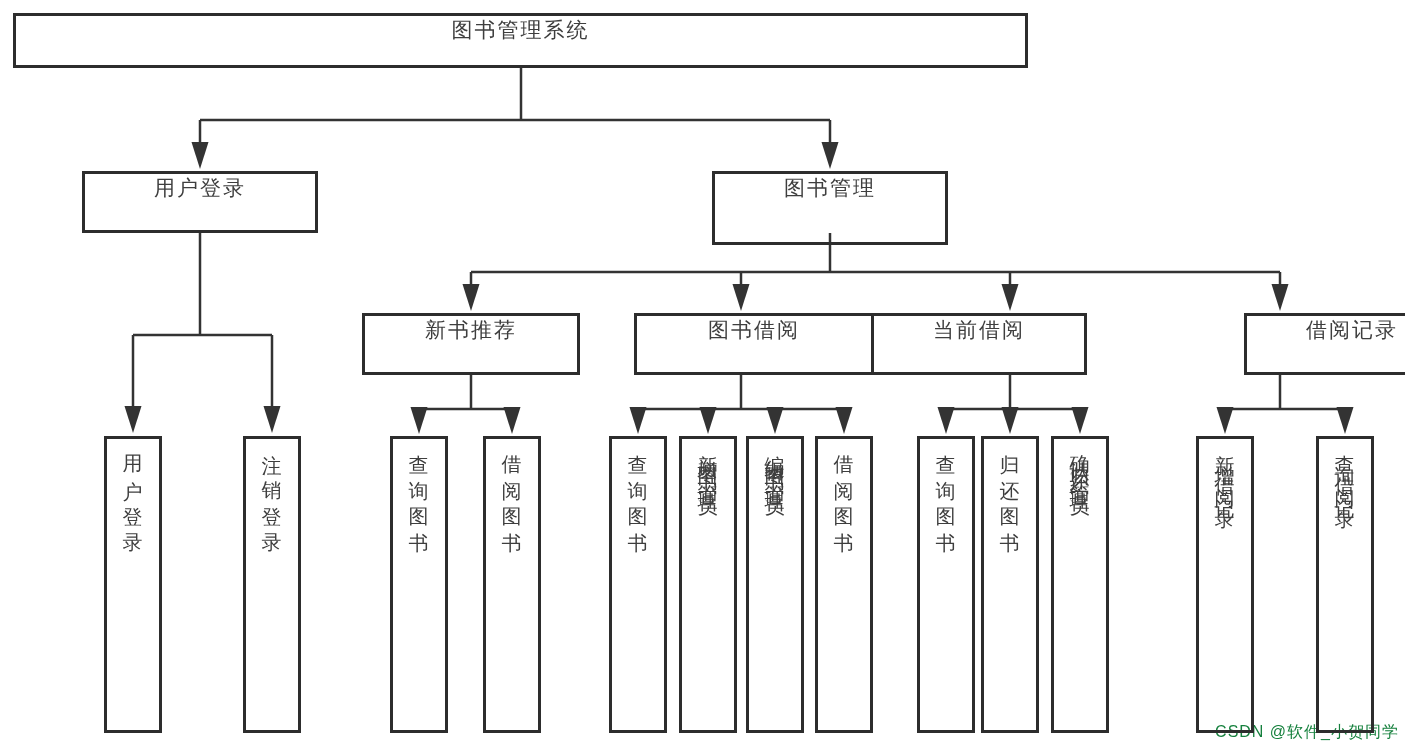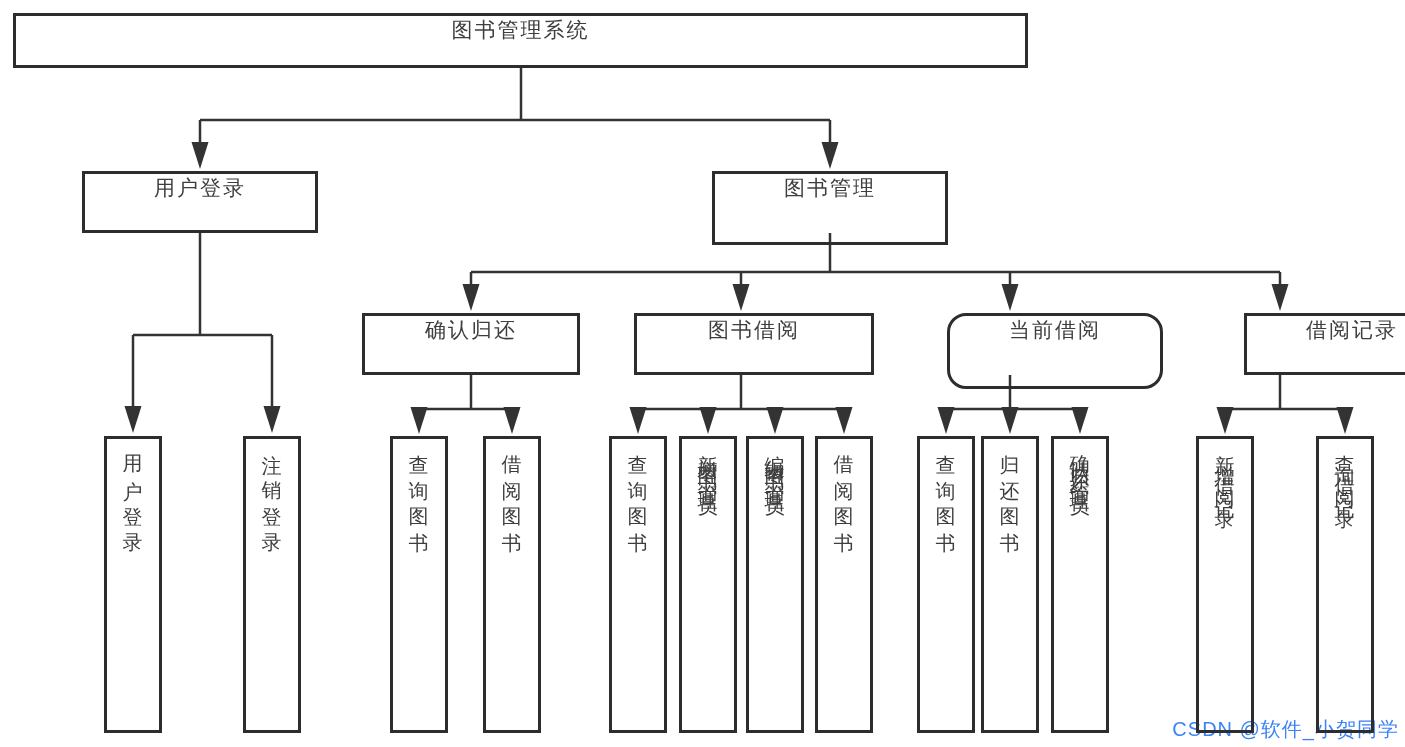--- a/index.html
+++ b/index.html
@@ -15,21 +15,21 @@
     display:flex;align-items:flex-start;justify-content:center;
   }
   .node.h span{font-size:21px;letter-spacing:2px;white-space:nowrap;}
   .node.v{width:58px;height:297px;top:436px;}
   .node.v span{
     writing-mode:vertical-rl;text-orientation:mixed;
     font-size:20px;line-height:1;white-space:nowrap;
   }
   .watermark{
     position:absolute;right:6px;bottom:4px;z-index:0;
-    font-size:20px;letter-spacing:1px;color:#3b82f6;white-space:nowrap;
+    font-size:16px;letter-spacing:1px;color:#15803d;white-space:nowrap;
   }
 </style>
 </head>
 <body>
 
 <div class="stage">
 
   <svg class="connectors" viewBox="0 0 1405 747">
     <g>
       <path class="ln" d="M521 68 V120"></path>
@@ -85,26 +85,26 @@
   </div>
 
   <div class="node h" style="left:82px;top:171px;width:236px;height:62px;">
     <span>用户登录</span>
   </div>
   <div class="node h" style="left:712px;top:171px;width:236px;height:74px;">
     <span>图书管理</span>
   </div>
 
   <div class="node h" style="left:362px;top:313px;width:218px;height:62px;">
-    <span>确认归还</span>
+    <span>新书推荐</span>
   </div>
   <div class="node h" style="left:634px;top:313px;width:240px;height:62px;">
     <span>图书借阅</span>
   </div>
-  <div class="node h" style="left:947px;top:313px;width:216px;height:76px;border-radius:19px;">
+  <div class="node h" style="left:871px;top:313px;width:216px;height:62px;">
     <span>当前借阅</span>
   </div>
   <div class="node h" style="left:1244px;top:313px;width:216px;height:62px;">
     <span>借阅记录</span>
   </div>
 
   <div class="node v" style="left:104px;">
     <span style="letter-spacing: 26px;">用户登录</span>
   </div>
   <div class="node v" style="left:243px;">

